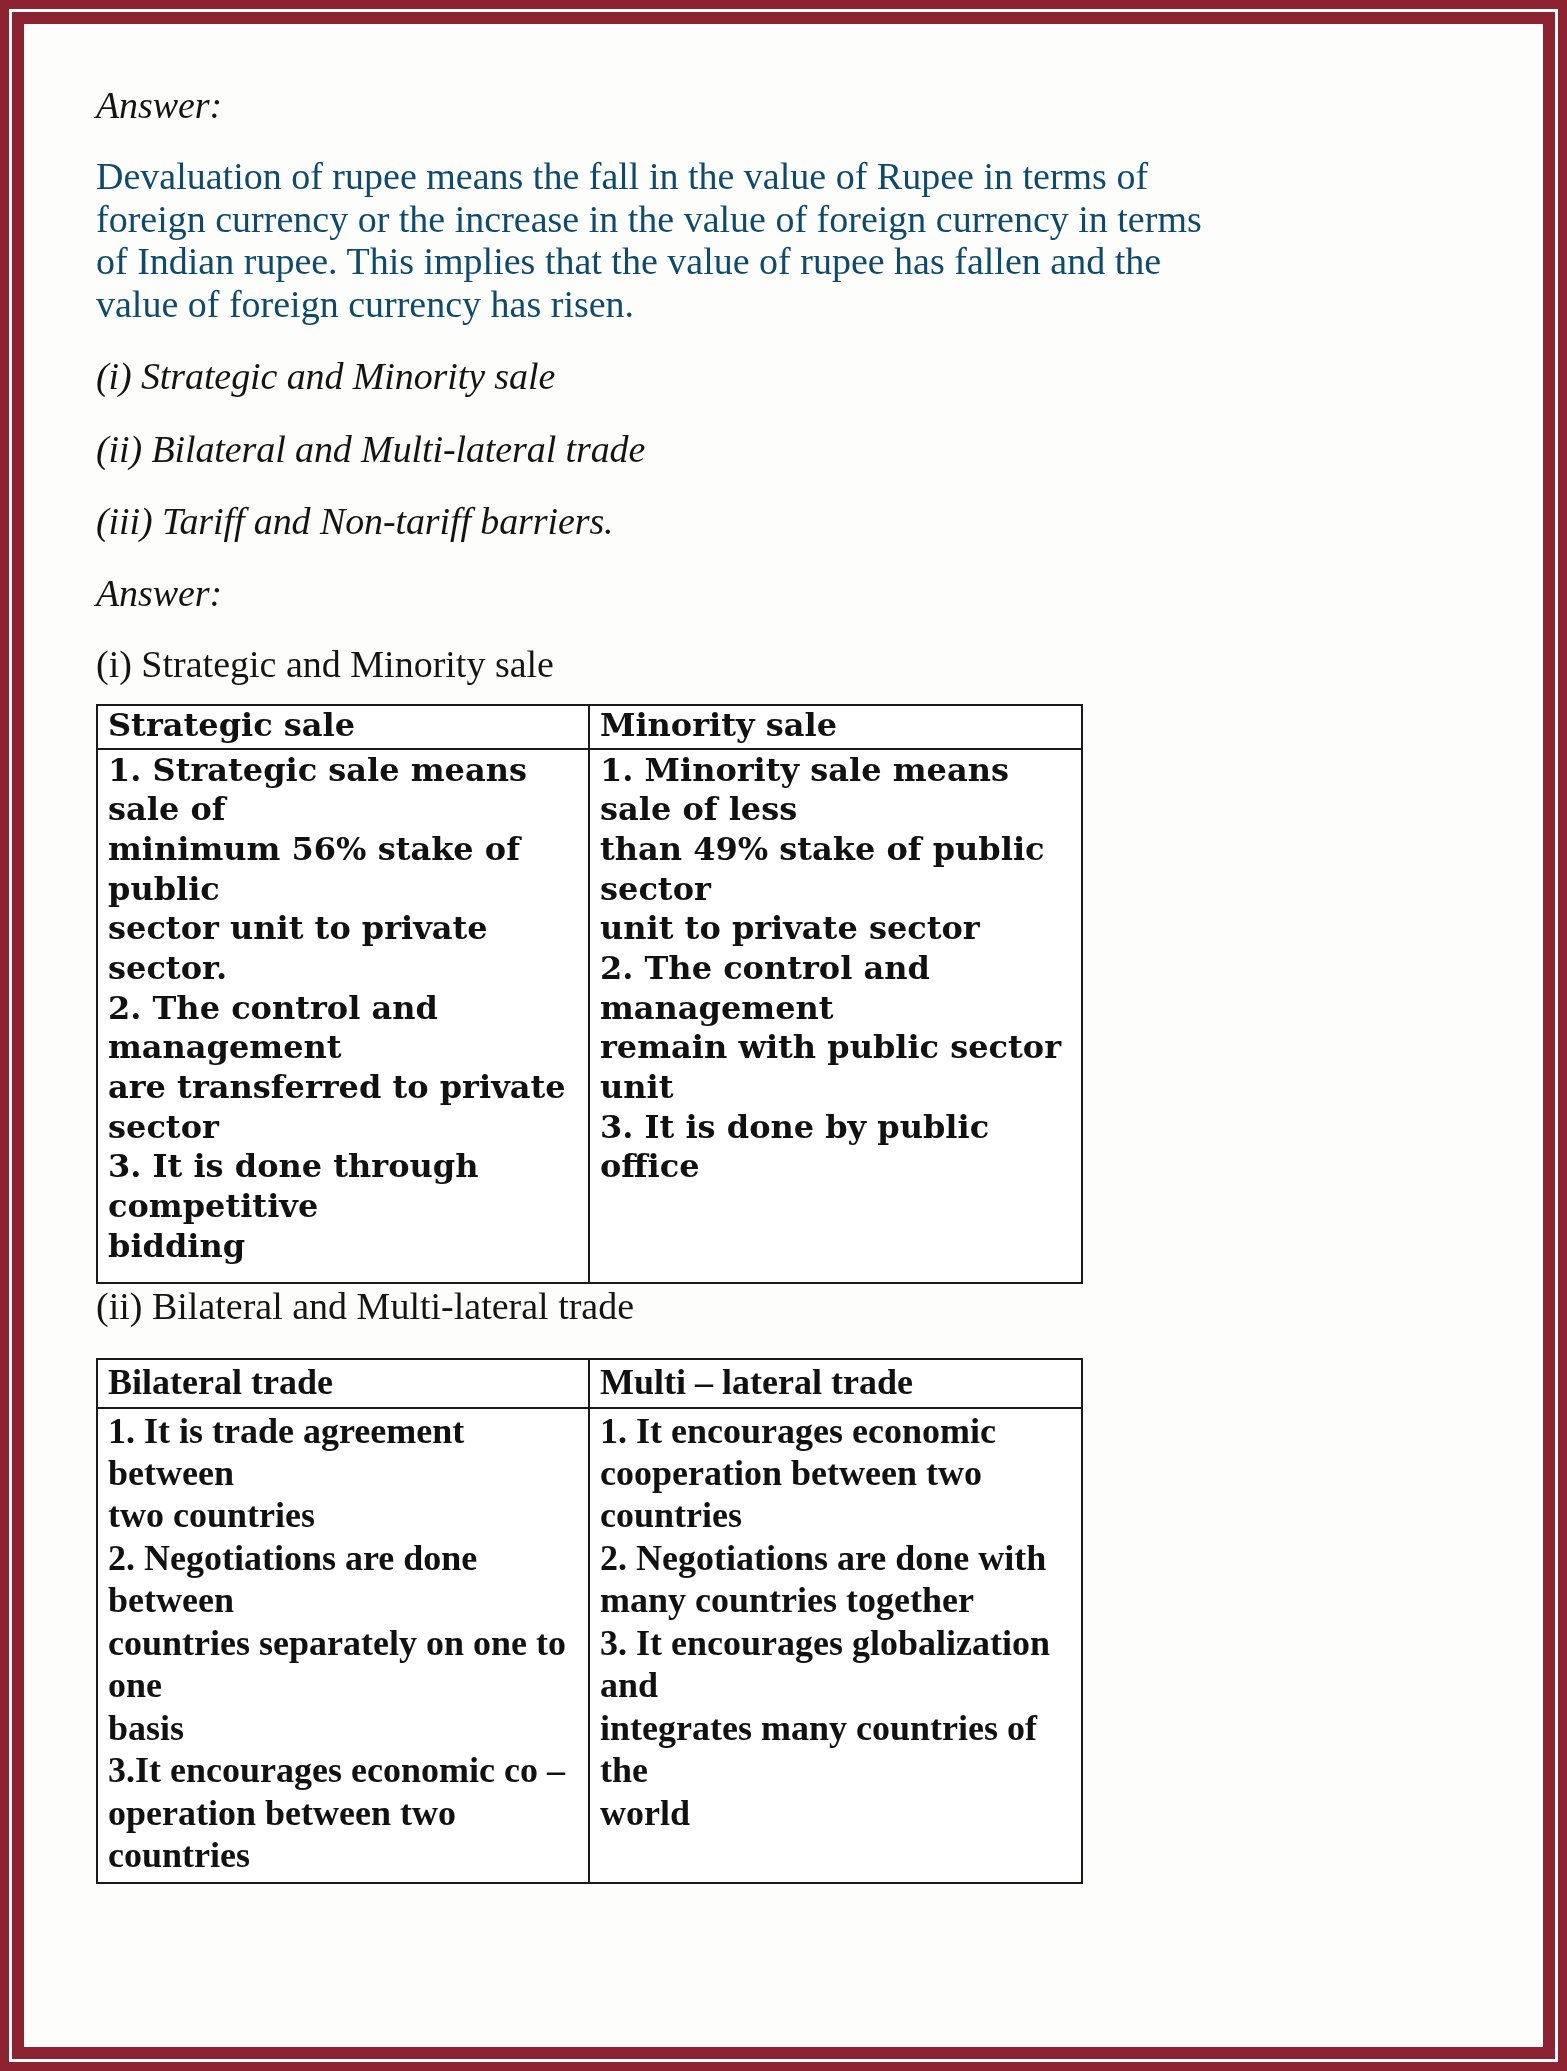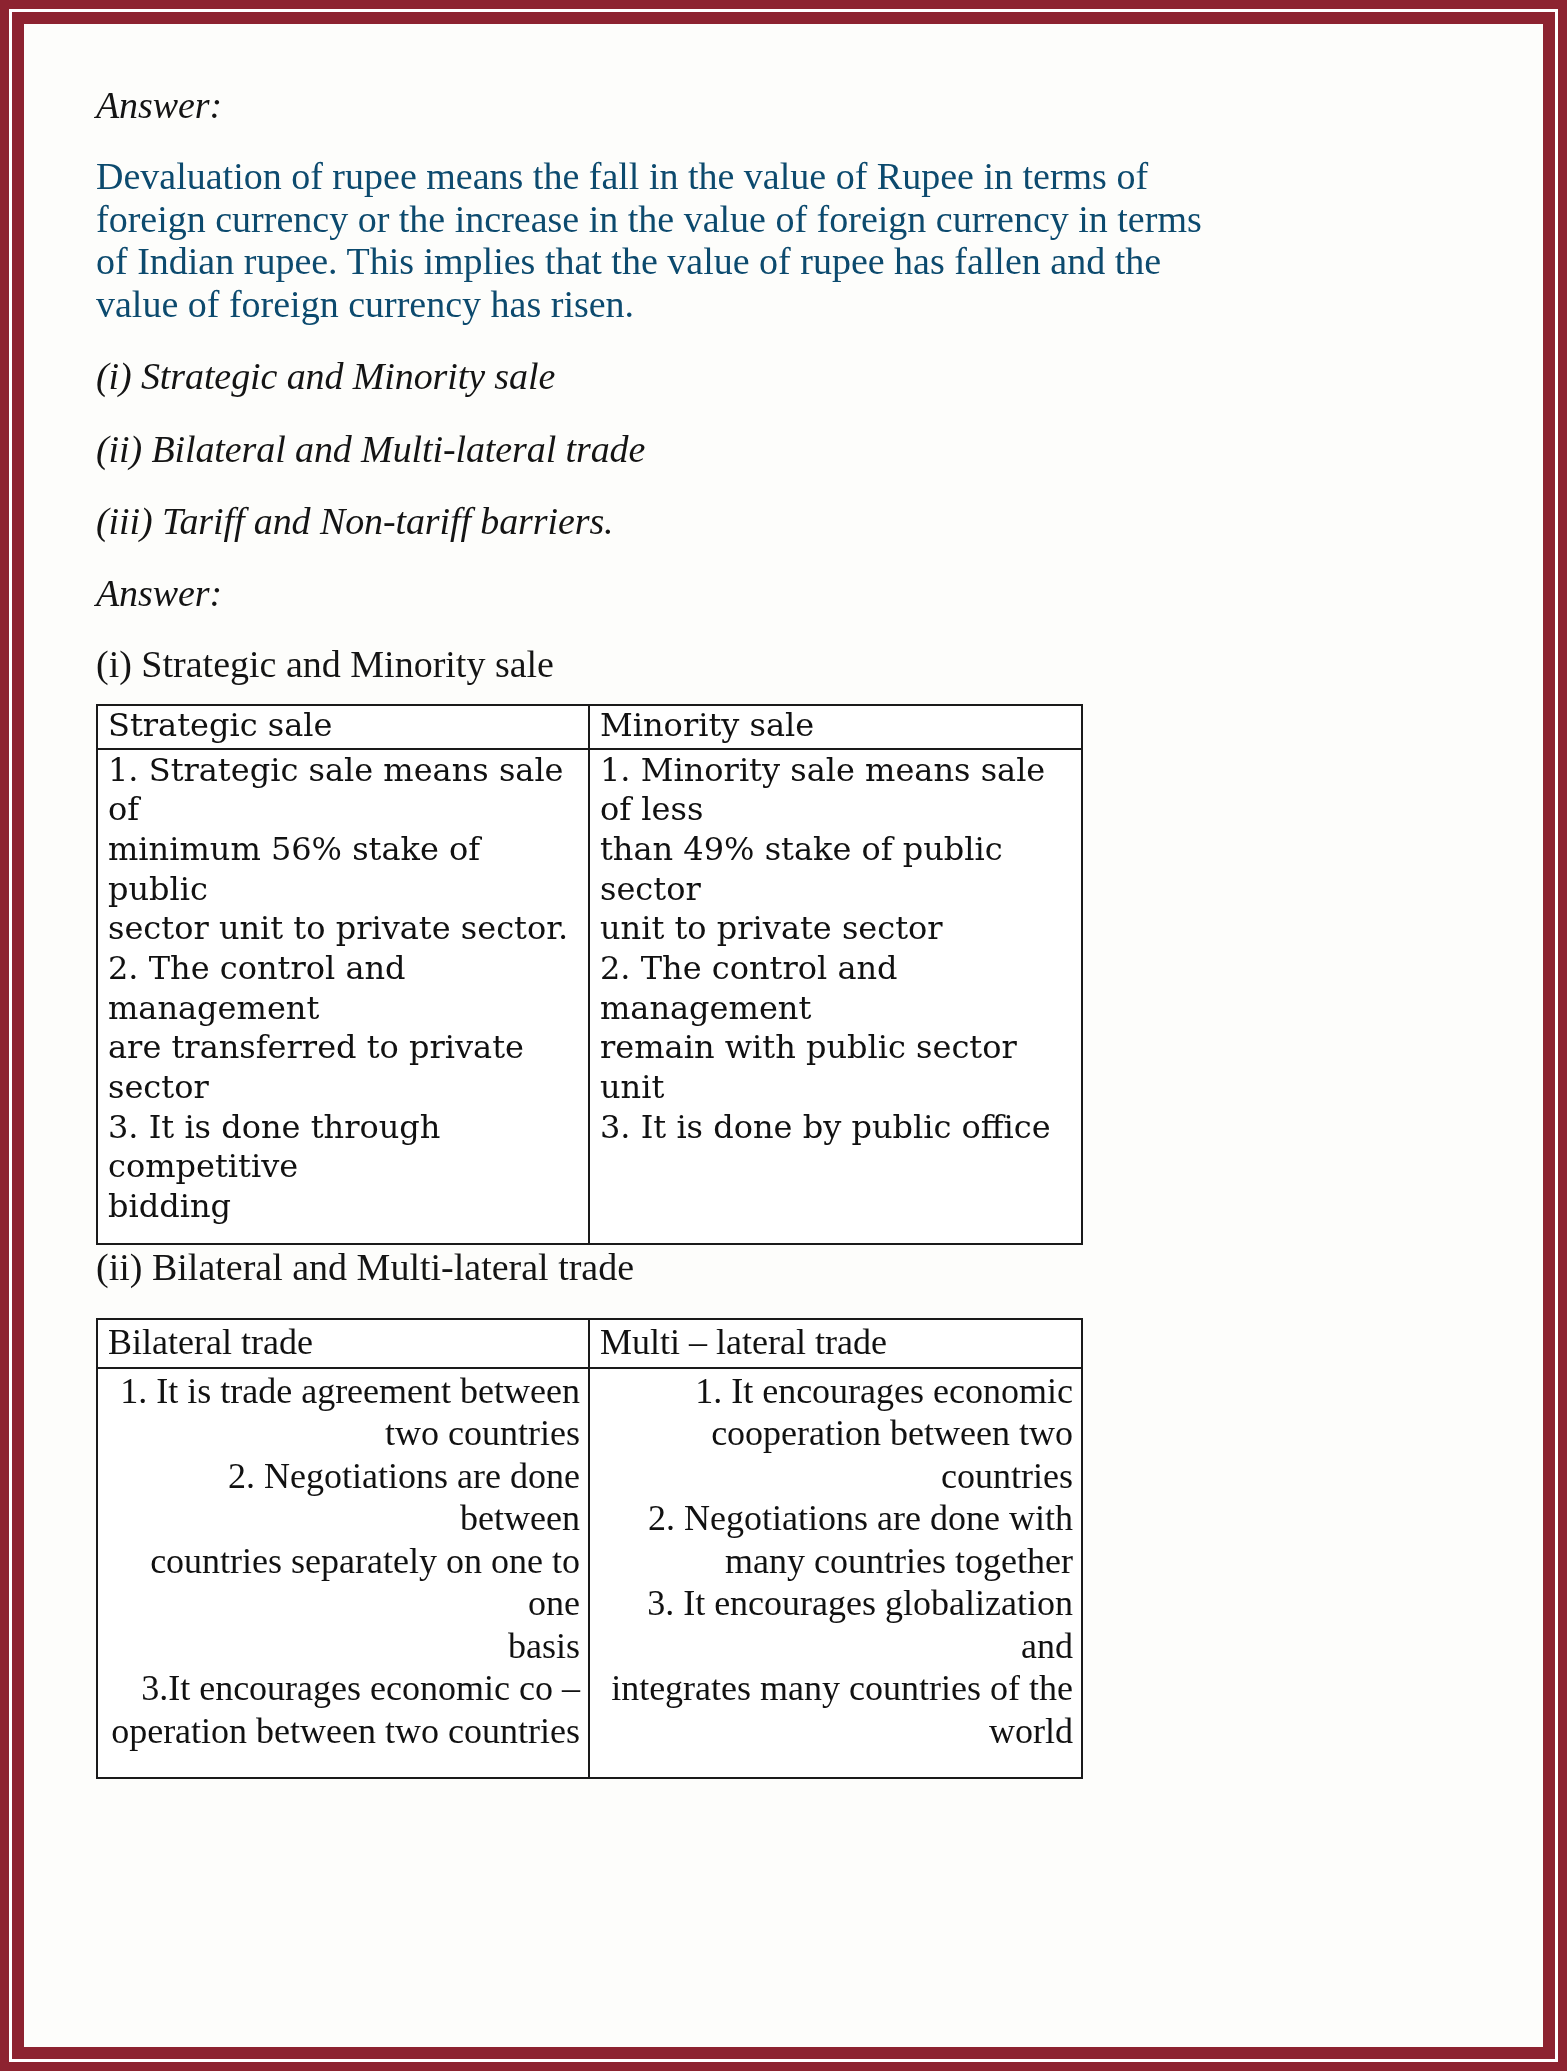--- a/index.html
+++ b/index.html
@@ -87,21 +87,21 @@
     border-collapse: collapse;
     width: 985px;
     table-layout: fixed;
     margin: 0;
     background: #ffffff;
   }
   table.cmp td, table.cmp th {
     border: 2px solid #1a1a1a;
     vertical-align: top;
     padding: 1px 8px 6px 10px;
-    font-weight: normal;
+    font-weight: bold;
     text-align: left;
   }
   table.cmp col.c1 { width: 492px; }
   table.cmp col.c2 { width: 493px; }
 
   
   table.t1 {
     font-family: "DejaVu Serif", "Liberation Serif", serif;
     font-size: 32px;
     line-height: 1.24;
@@ -109,21 +109,21 @@
   table.t1 th { padding-bottom: 2px; padding-top: 0px; }
   table.t1 td { padding-bottom: 16px; }
 
   
   table.t2 {
     font-family: "Liberation Serif", "DejaVu Serif", serif;
     font-size: 36px;
     line-height: 1.18;
   }
   table.t2 th { padding-bottom: 3px; margin-top: 24px; }
-  table.t2 td { padding-bottom: 25px; text-align: right; }
+  table.t2 td { padding-bottom: 5px; }
 
   .cell-lines .ln { display: block; }
   .midhead {
     font-size: 38px;
     line-height: 1.1;
     margin: 2px 0 30px 0;
     color: #141414;
   }
 </style>
 </head>

